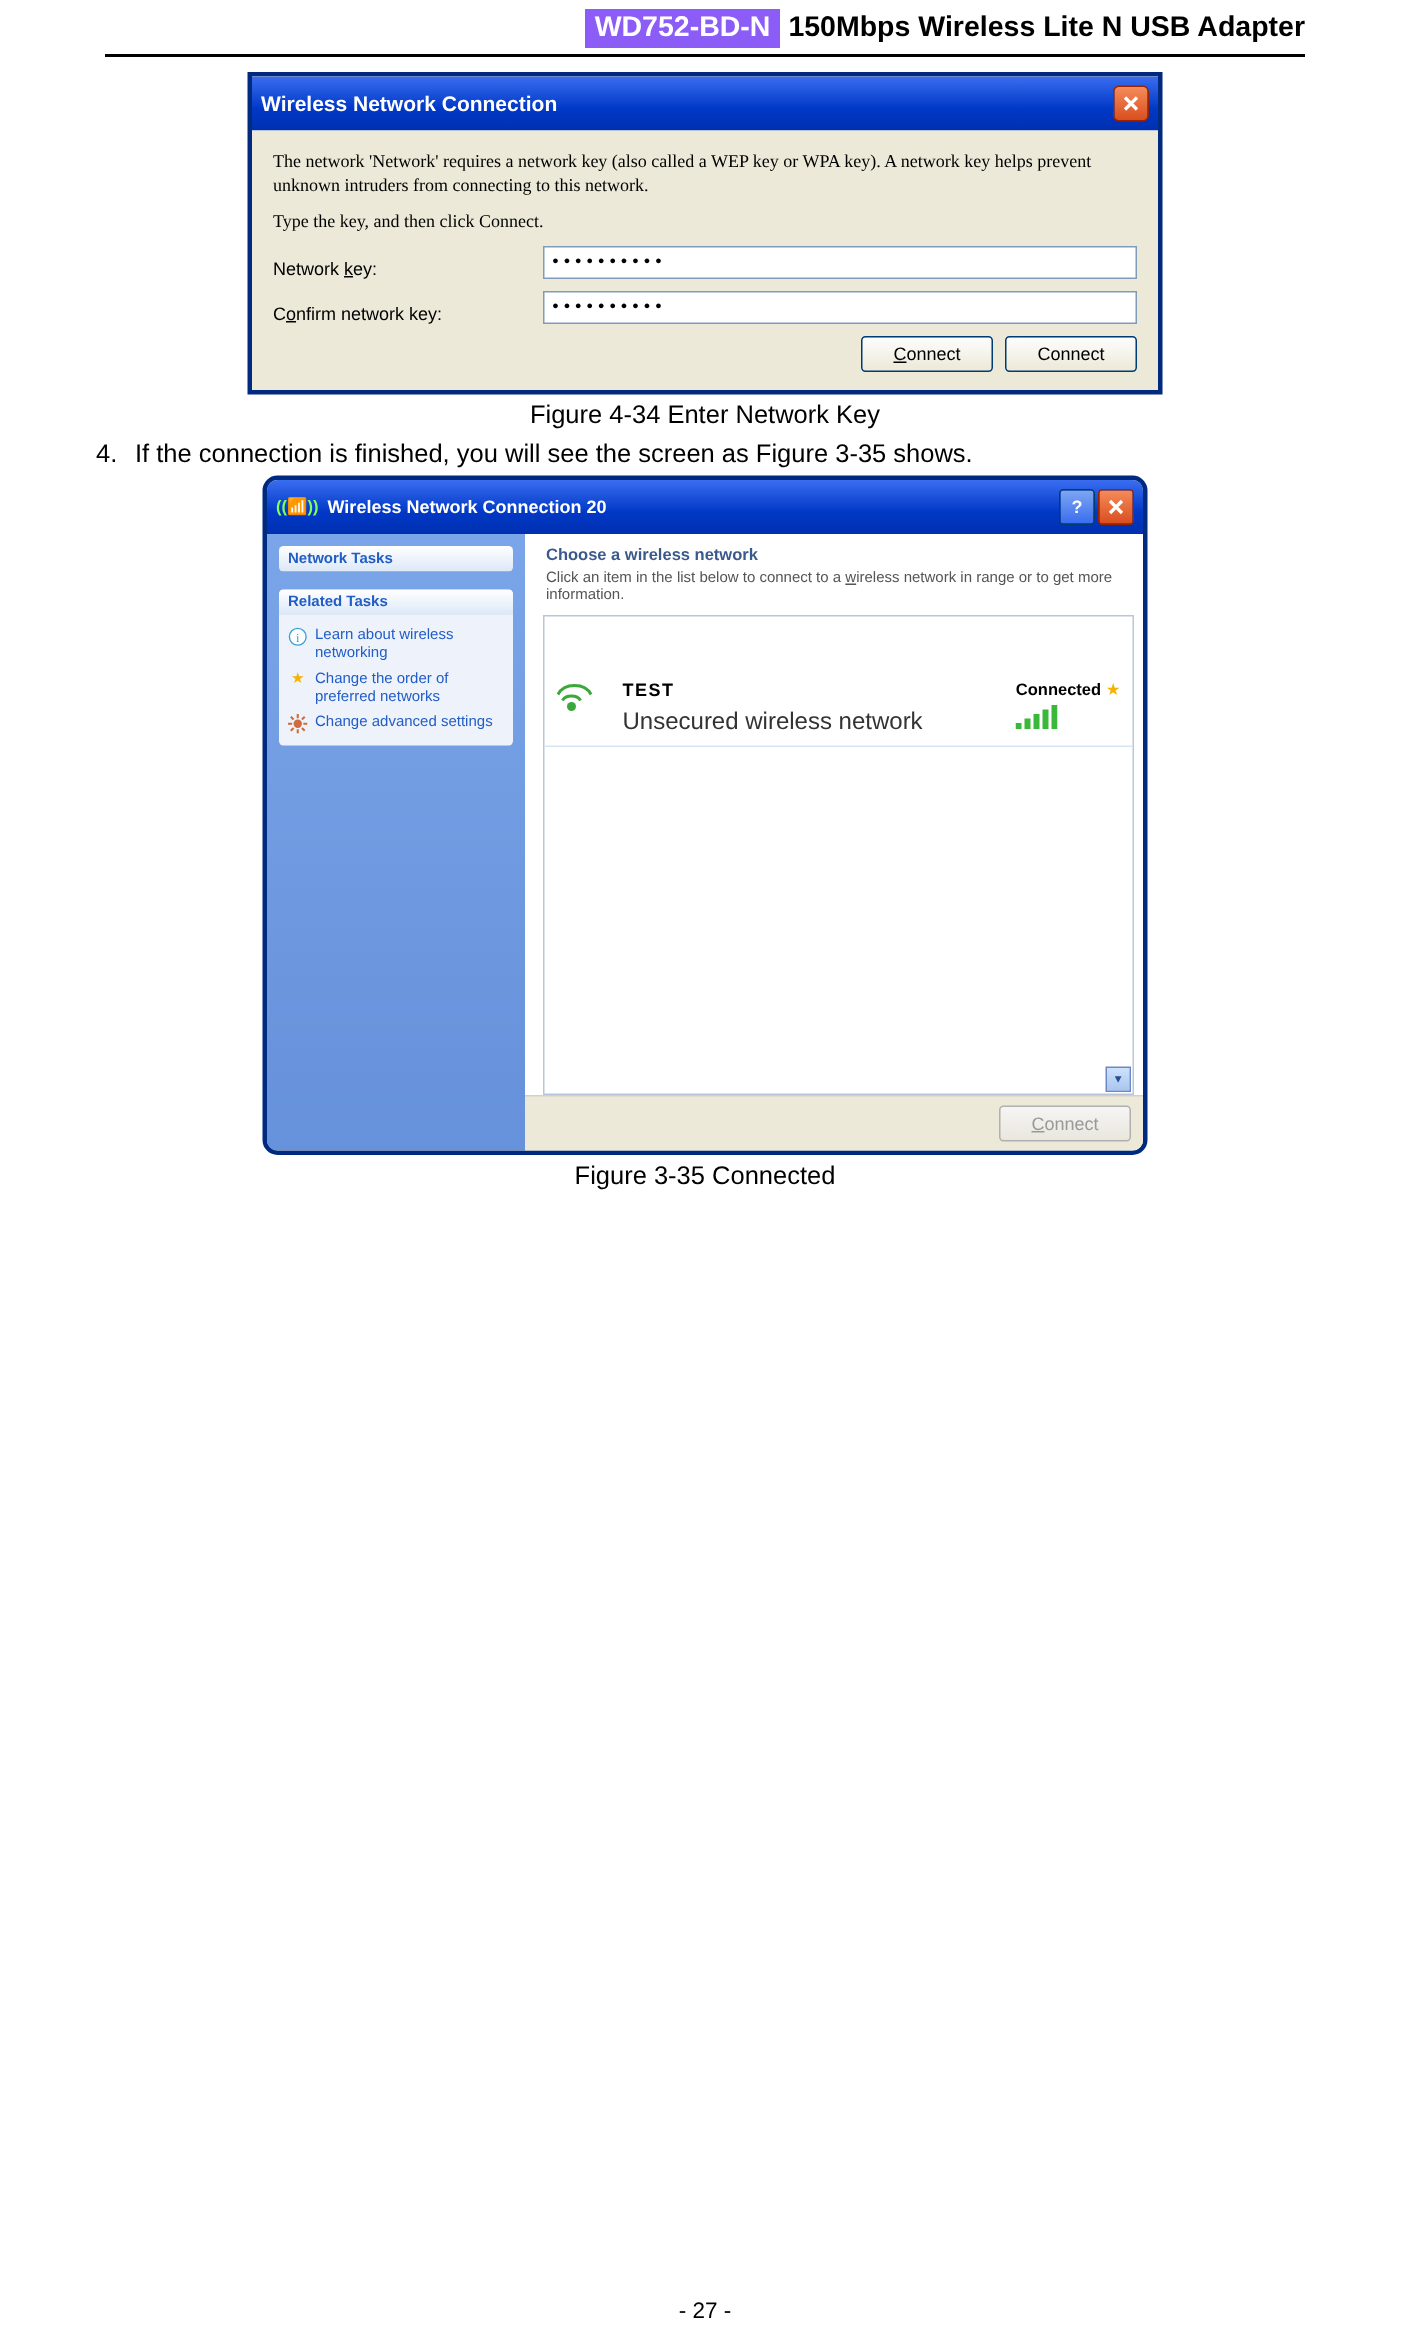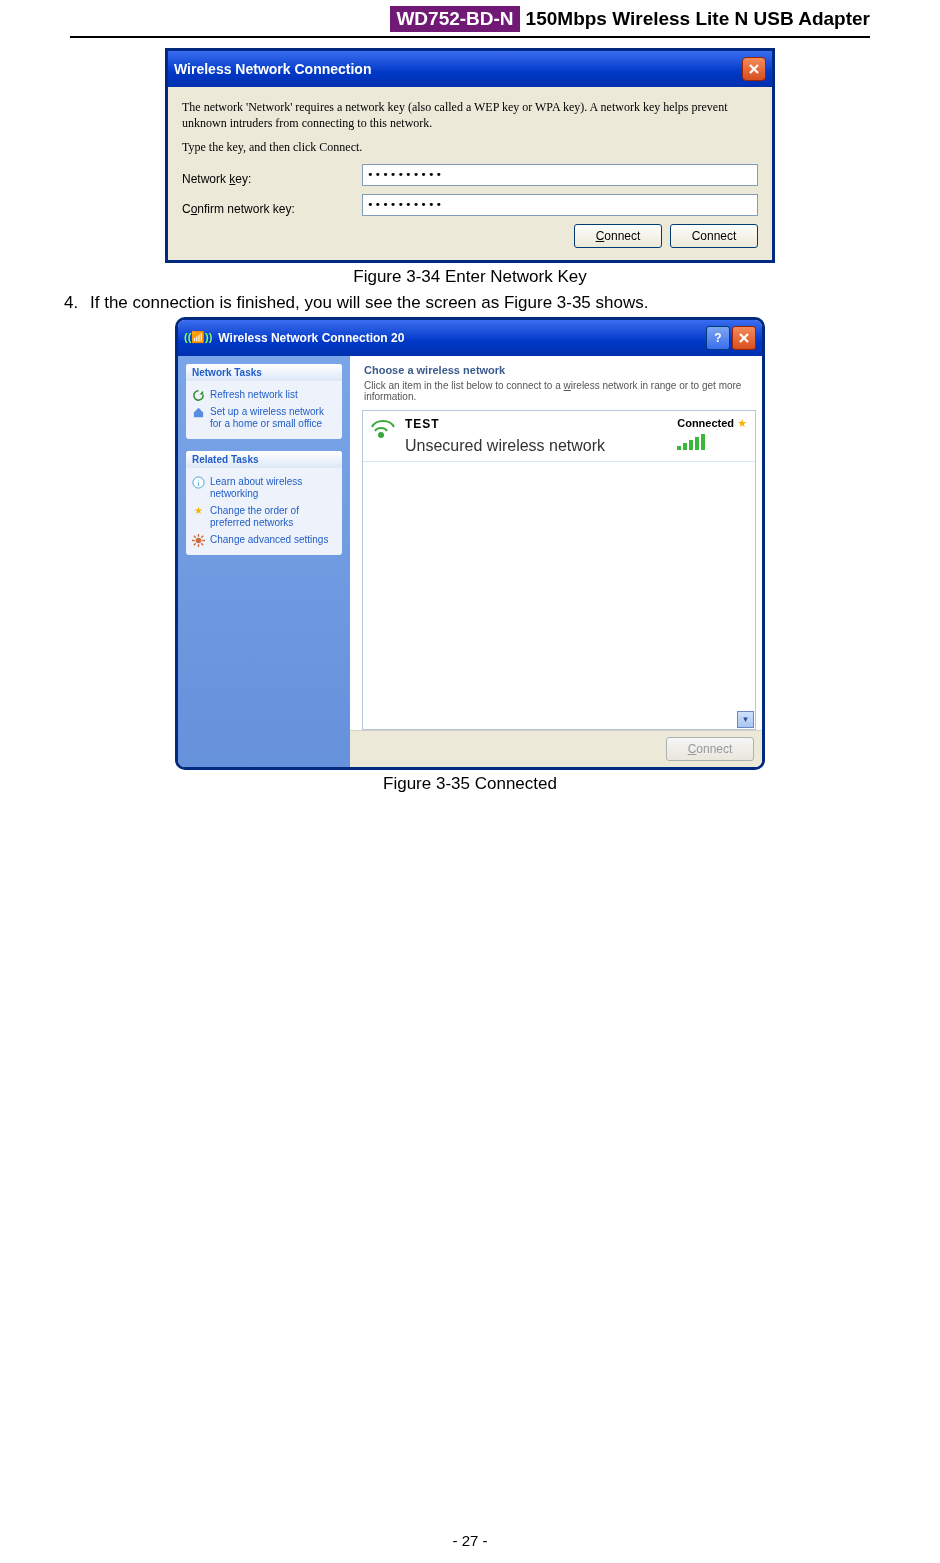--- a/index.html
+++ b/index.html
@@ -13,21 +13,21 @@
   }
   .header {
     display: flex;
     justify-content: flex-end;
     align-items: center;
     padding: 6px 70px 4px 0;
     font-weight: bold;
     font-size: 19px;
   }
   .header-code {
-    background: #701a75;
+    background: #8b5cf6;
     color: #fff;
     padding: 2px 6px;
     margin-right: 6px;
   }
   .header-desc { color: #000; }
   .hr {
     border: none;
     border-top: 2px solid #000;
     margin: 0 70px 0 70px;
   }
@@ -210,21 +210,22 @@
     flex:1;
     margin: 0 6px 0 12px;
     border: 1px solid #b8c6d9;
     position: relative;
     box-sizing: border-box;
   }
   .net-item {
     border-bottom: 1px solid #d7e4f2;
     padding: 6px 8px;
     display: flex;
-    gap: 8px;
+    gap: 18px;
+    margin-top: 36px;
   }
   .net-sig {
     width: 26px; height: 28px;
     display:flex; align-items:center; justify-content:center;
   }
   .net-info { flex:1; }
   .net-name { font-weight: bold; font-size: 12px; letter-spacing: 1px;}
   .net-sub { font-size: 16px; color: #333; margin-top: 6px;}
   .net-right {
     font-size: 11px;
@@ -293,21 +294,21 @@
       </div>
       <div class="dlg1-btns">
         <span class="xp-btn">
             <span><u>C</u>onnect</span>
           </span>
         <span class="xp-btn">Connect</span>
       </div>
     </div>
   </div>
 
-  <div class="fig-caption">Figure 3-34 Enter Network Key</div>
+  <div class="fig-caption">Figure 4-34 Enter Network Key</div>
 
   <div class="step4">
     <span class="num">4.</span>
     <span class="txt">If the connection is finished, you will see the screen as Figure 3-35 shows.</span>
   </div>
 
   <div class="dlg2">
     <div class="dlg2-title">
       <span class="dlg2-title-left">
         <span style="color:#7fff5a;font-size:11px">((📶))</span>
@@ -319,39 +320,20 @@
           <svg width="12" height="12" viewBox="0 0 12 12">
               <path d="M2 2 L10 10 M10 2 L2 10" stroke="#fff" stroke-width="2.2"></path>
             </svg>
         </span>
       </span>
     </div>
     <div class="dlg2-main">
       <div class="dlg2-side">
         <div class="side-group">
           <div class="side-head">Network Tasks</div>
-          <div class="side-body">
-            <div class="side-item">
-              <span class="ic">
-                <svg viewBox="0 0 14 14">
-                    <path d="M7 2a5 5 0 1 0 4.9 4" fill="none" stroke="#2f8a2f" stroke-width="1.6"></path>
-                    <path d="M12 2v4h-4z" fill="#2f8a2f"></path>
-                  </svg>
-              </span>
-              <span>Refresh network list</span>
-            </div>
-            <div class="side-item">
-              <span class="ic">
-                <svg viewBox="0 0 14 14">
-                    <path d="M2 7 7 2l5 5v5H2z" fill="#5a8de0"></path>
-                  </svg>
-              </span>
-              <span>Set up a wireless network for a home or small office</span>
-            </div>
-          </div>
         </div>
         <div class="side-group">
           <div class="side-head">Related Tasks</div>
           <div class="side-body">
             <div class="side-item">
               <span class="ic">
                 <svg viewBox="0 0 14 14">
                     <circle cx="7" cy="7" r="6" fill="#fff" stroke="#3aa0d8"></circle>
                     <text x="7" y="11" text-anchor="middle" font-size="9" fill="#3aa0d8" font-family="Georgia">i</text>
                   </svg>

